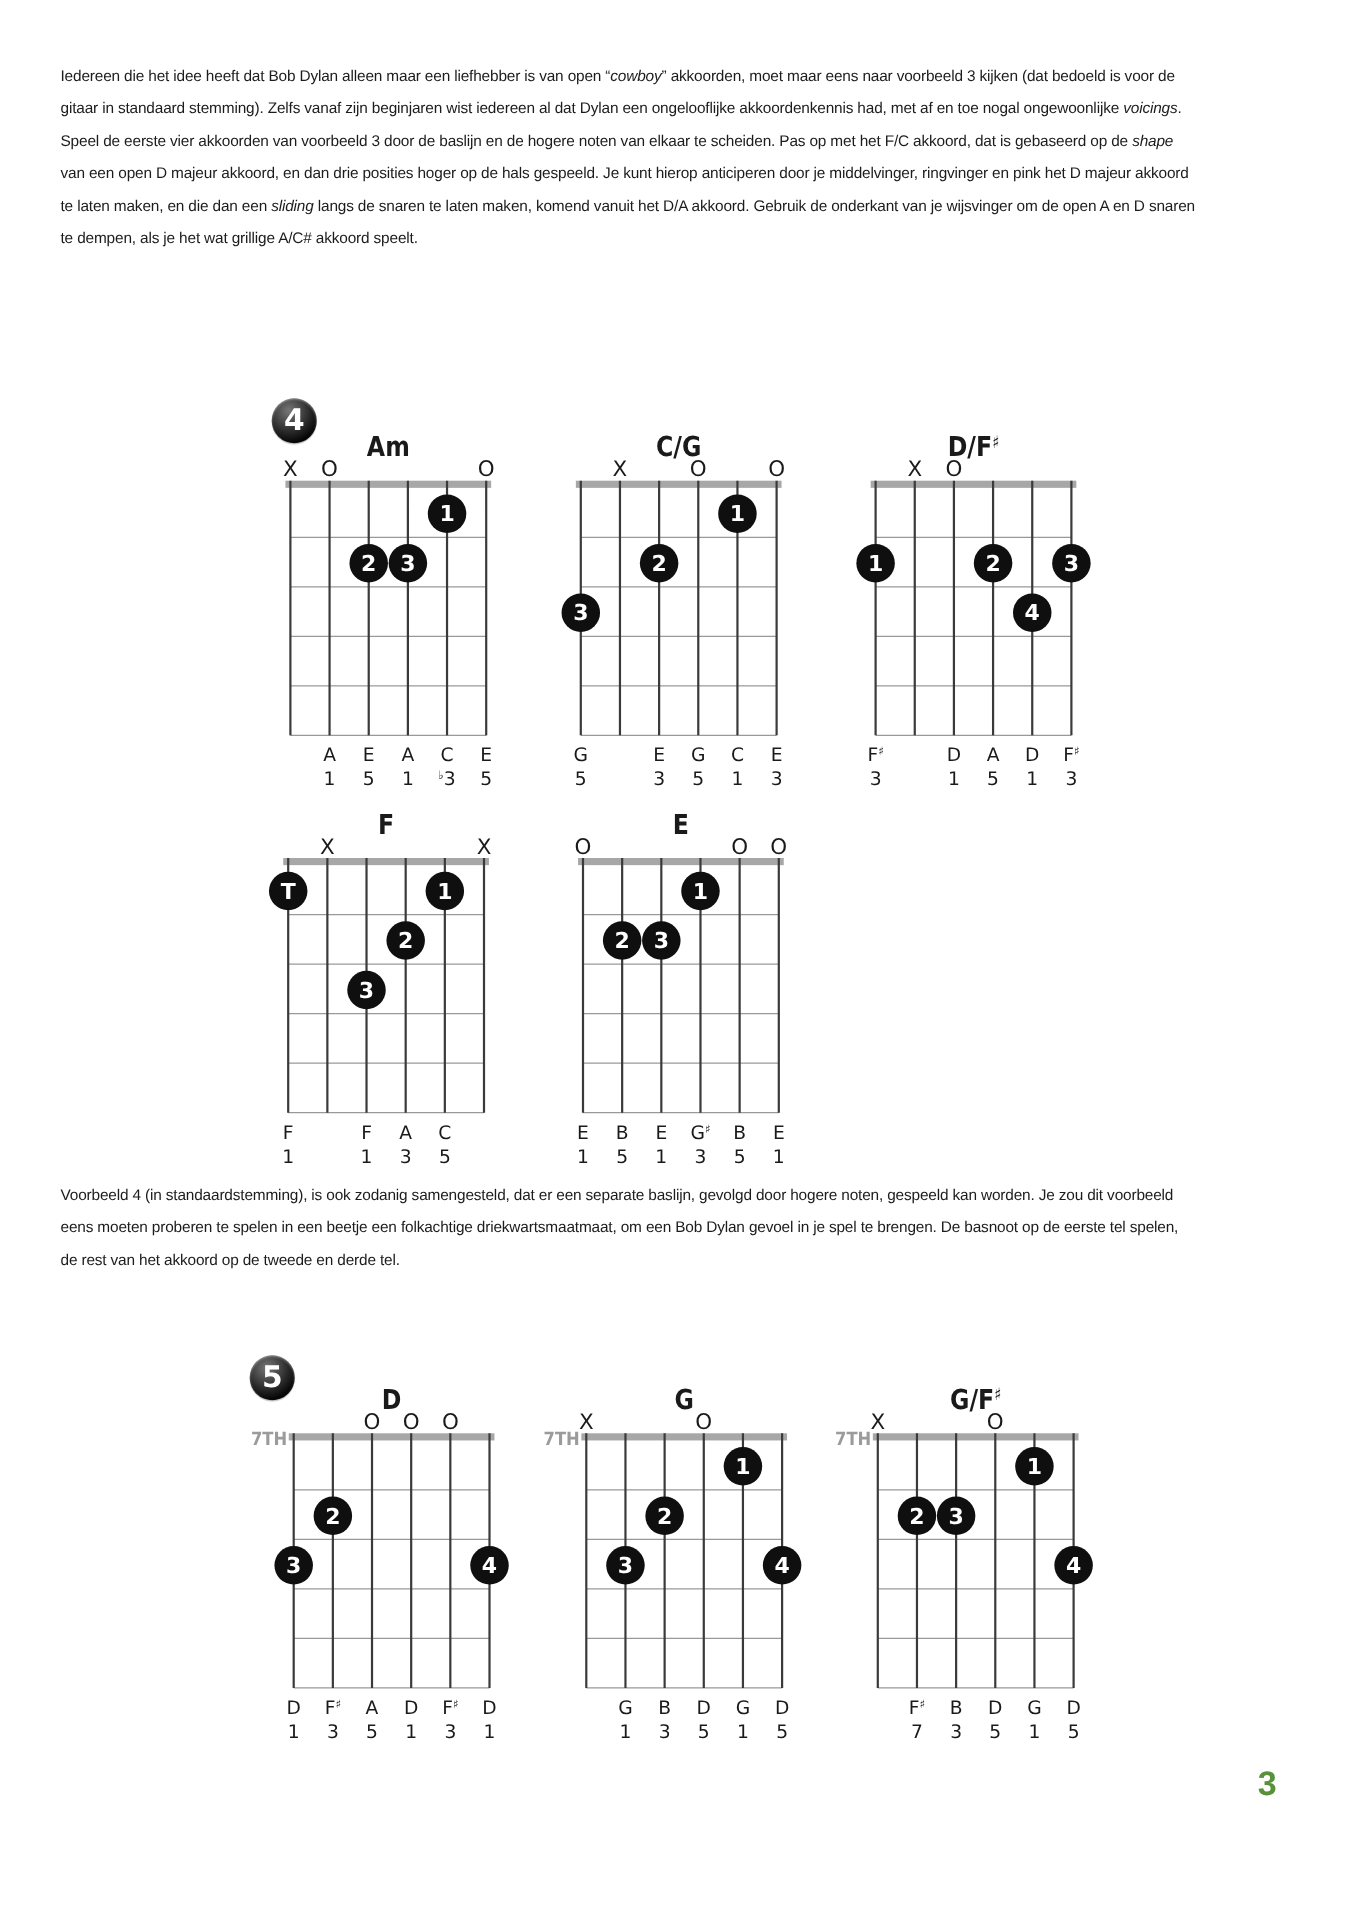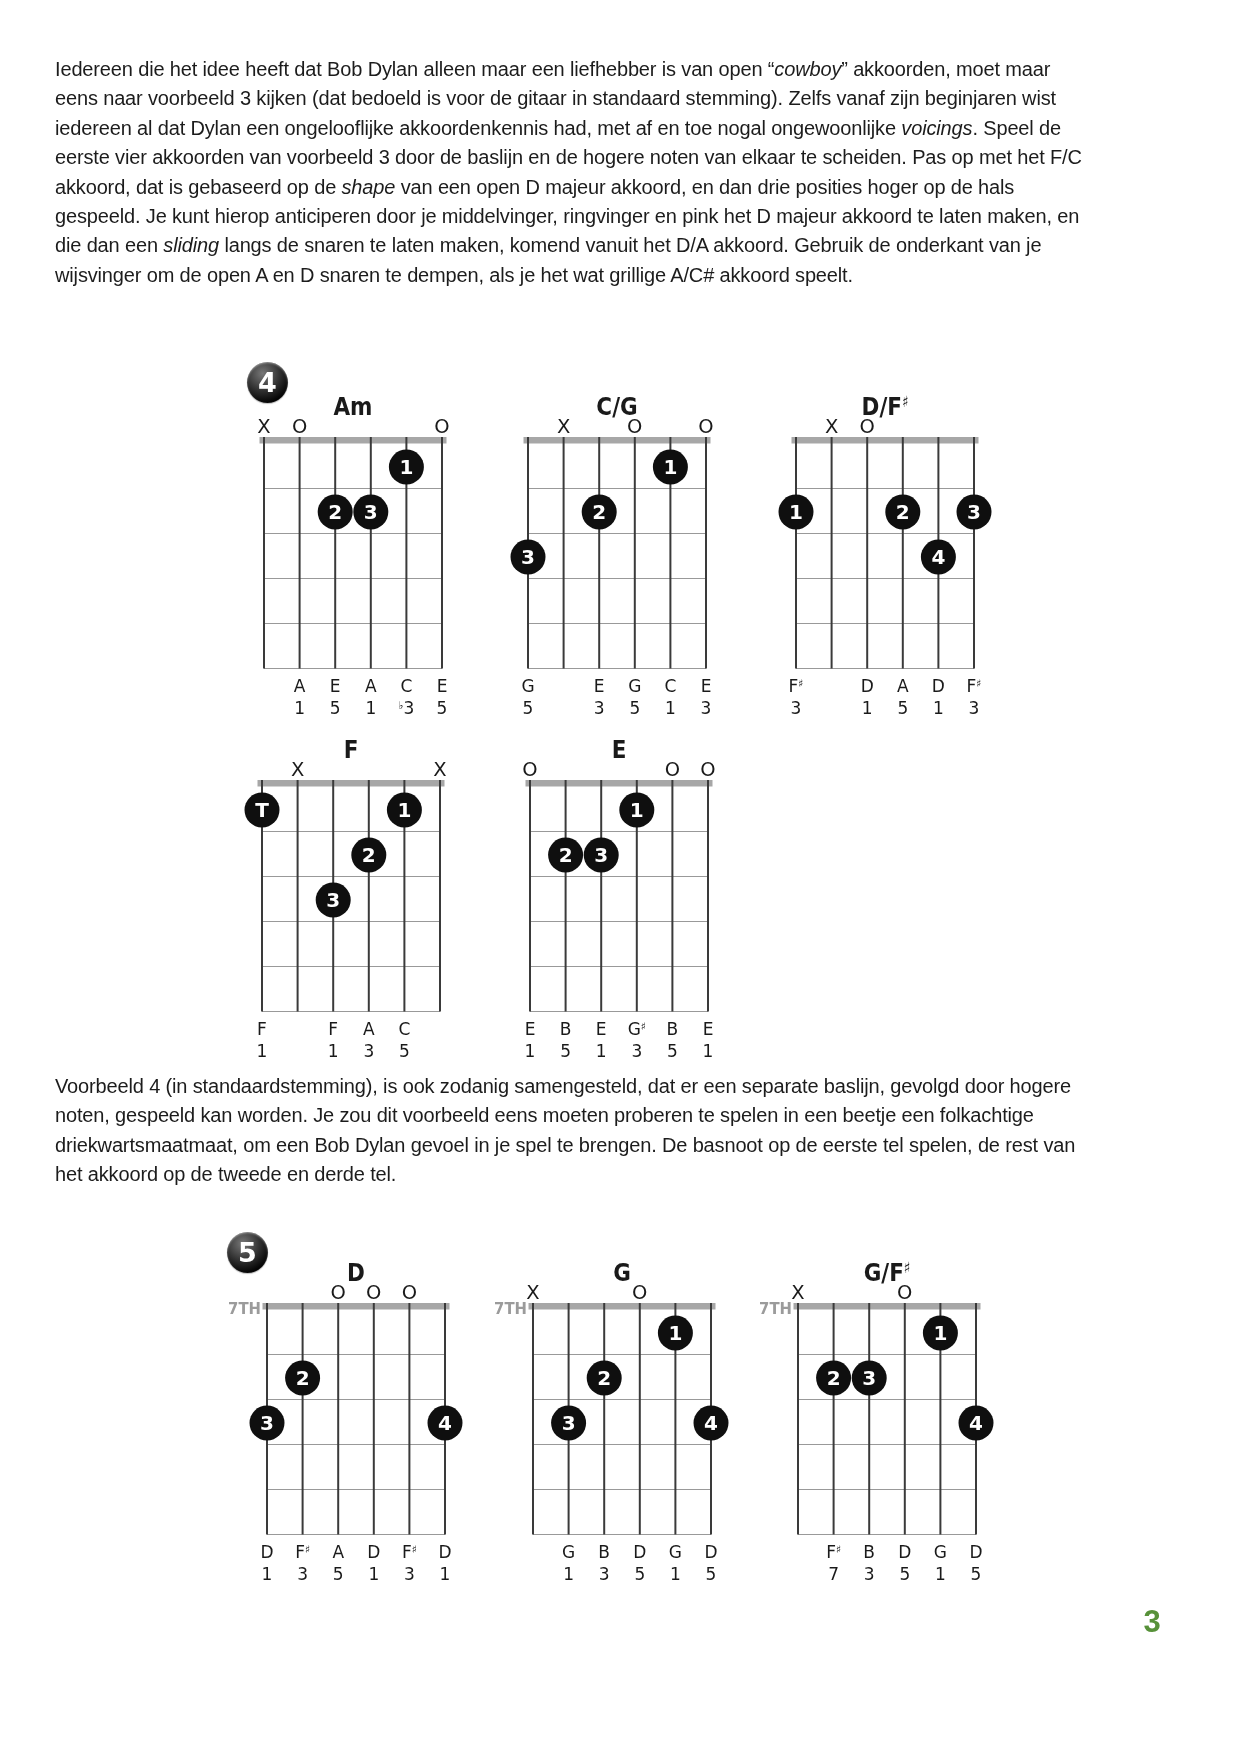--- a/index.html
+++ b/index.html
@@ -9,21 +9,21 @@
     height:1753px;
     background:#ffffff;
     font-family:"Liberation Sans",sans-serif;
     color:#1c1c1c;
     overflow:hidden;
   }
   .para{
     position:absolute;
     left:55px;
     width:1035px;
-    font-size:20px;
+    font-size:14px;
     line-height:29.4px;
     letter-spacing:-0.15px;
     color:#1c1c1c;
   }
   .para .it{font-style:italic;}
   .badge{
     position:absolute;
     width:41px;height:41px;
     border-radius:50%;
     background:radial-gradient(circle at 38% 28%, #777 0%, #2b2b2b 48%, #000 78%);

